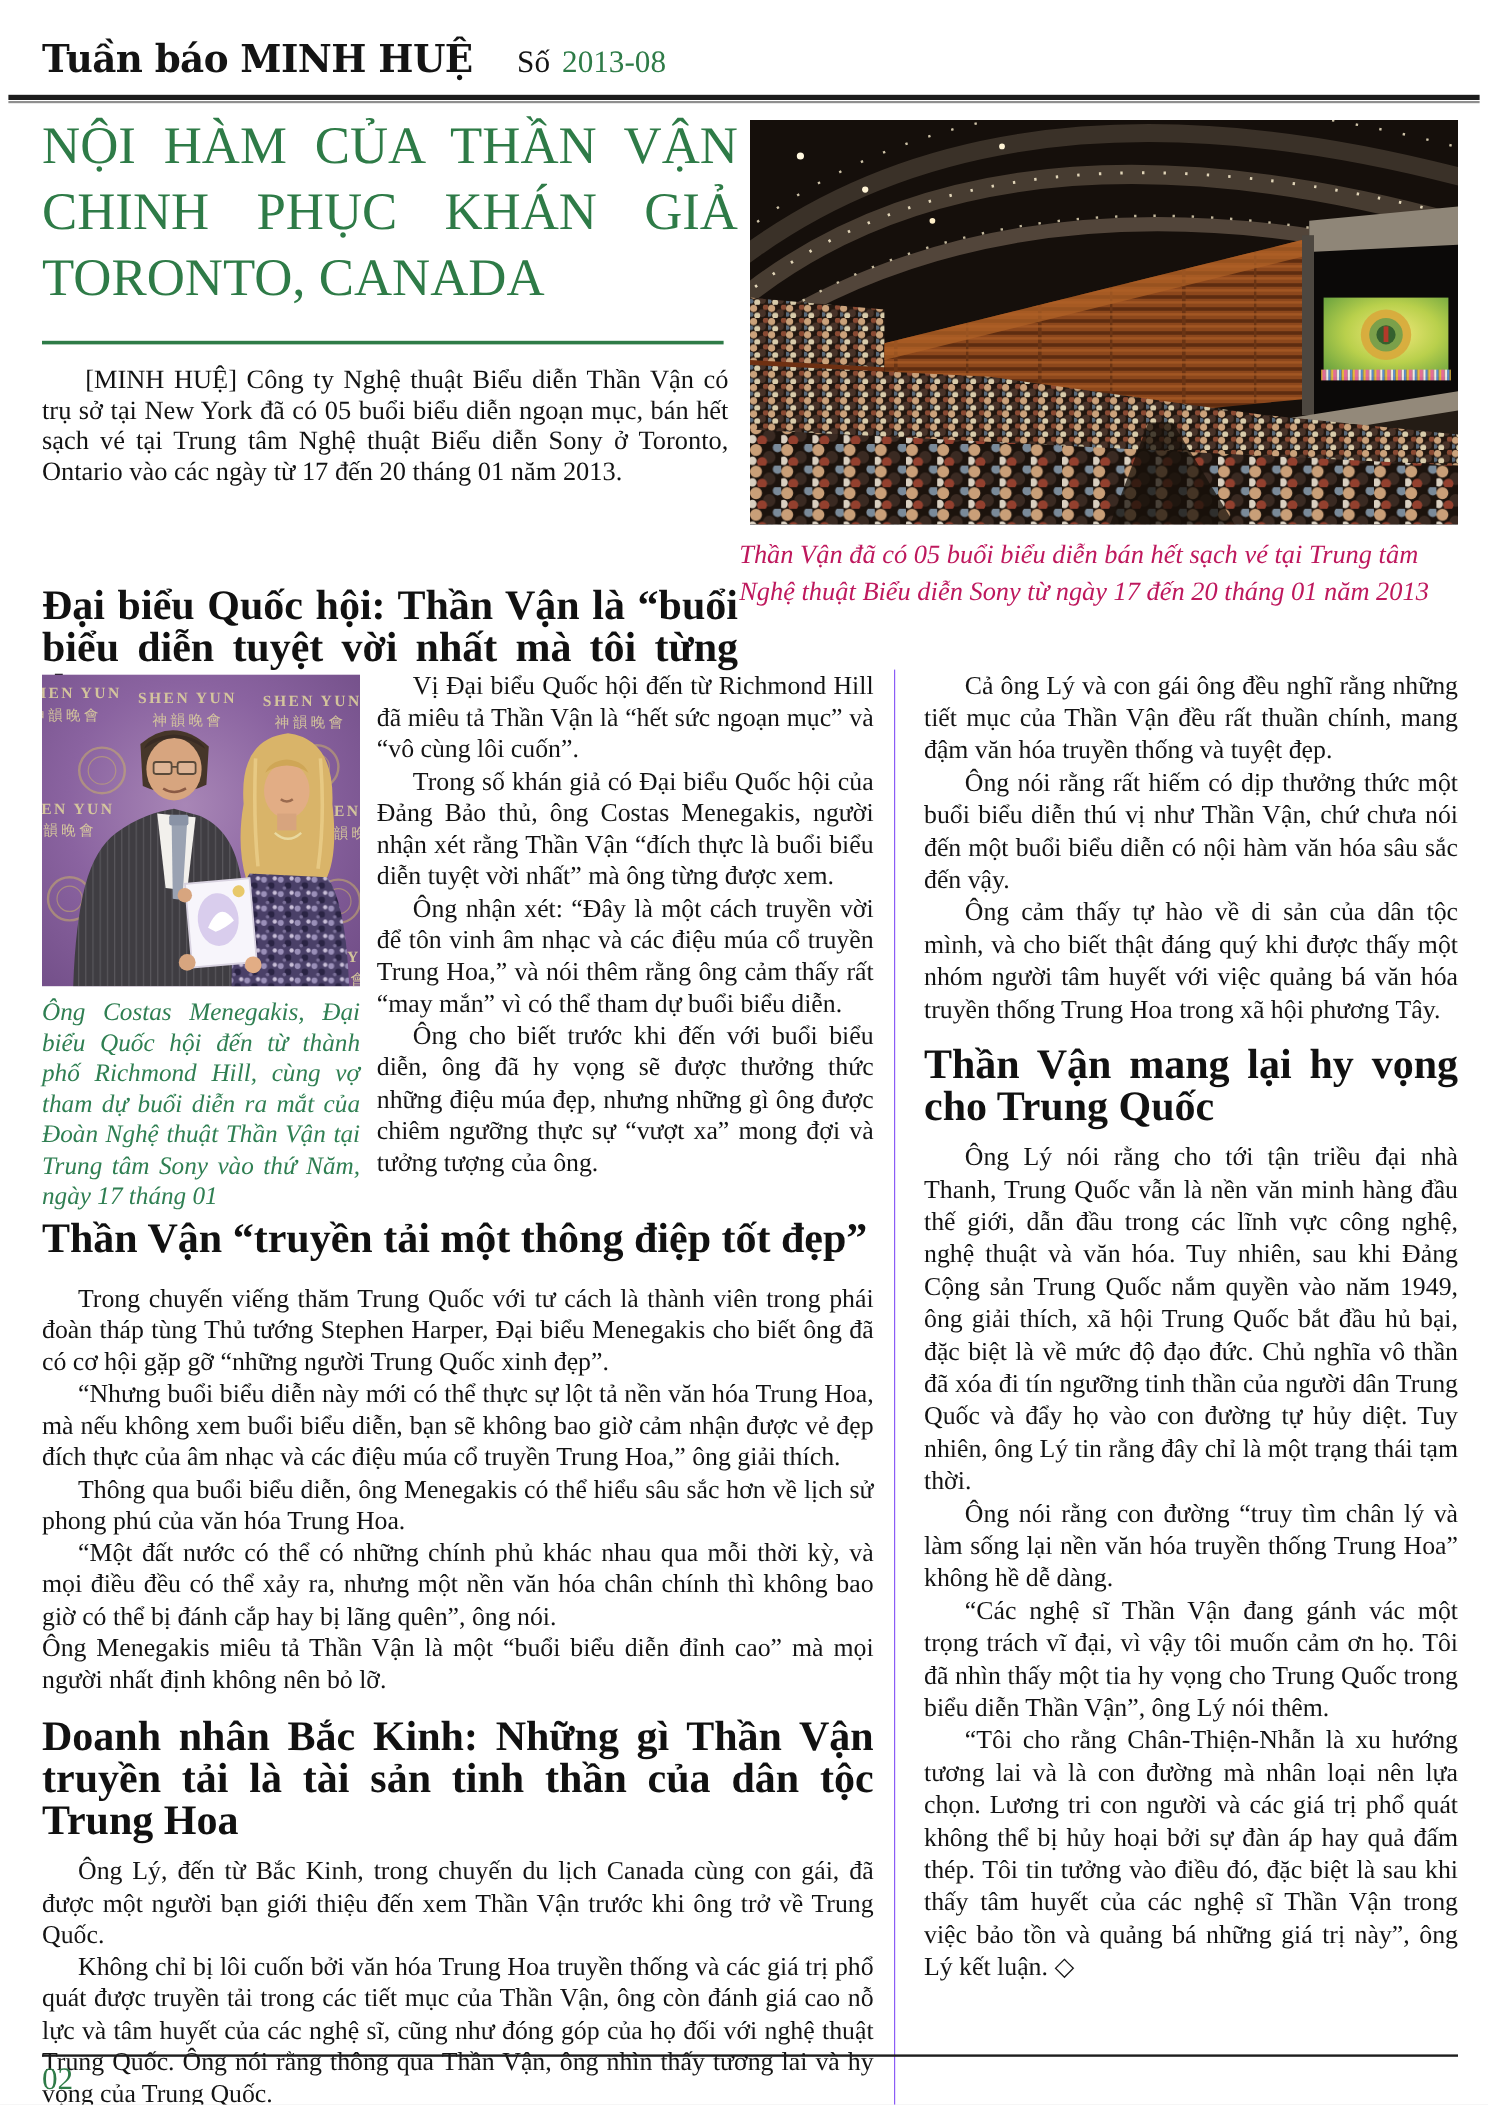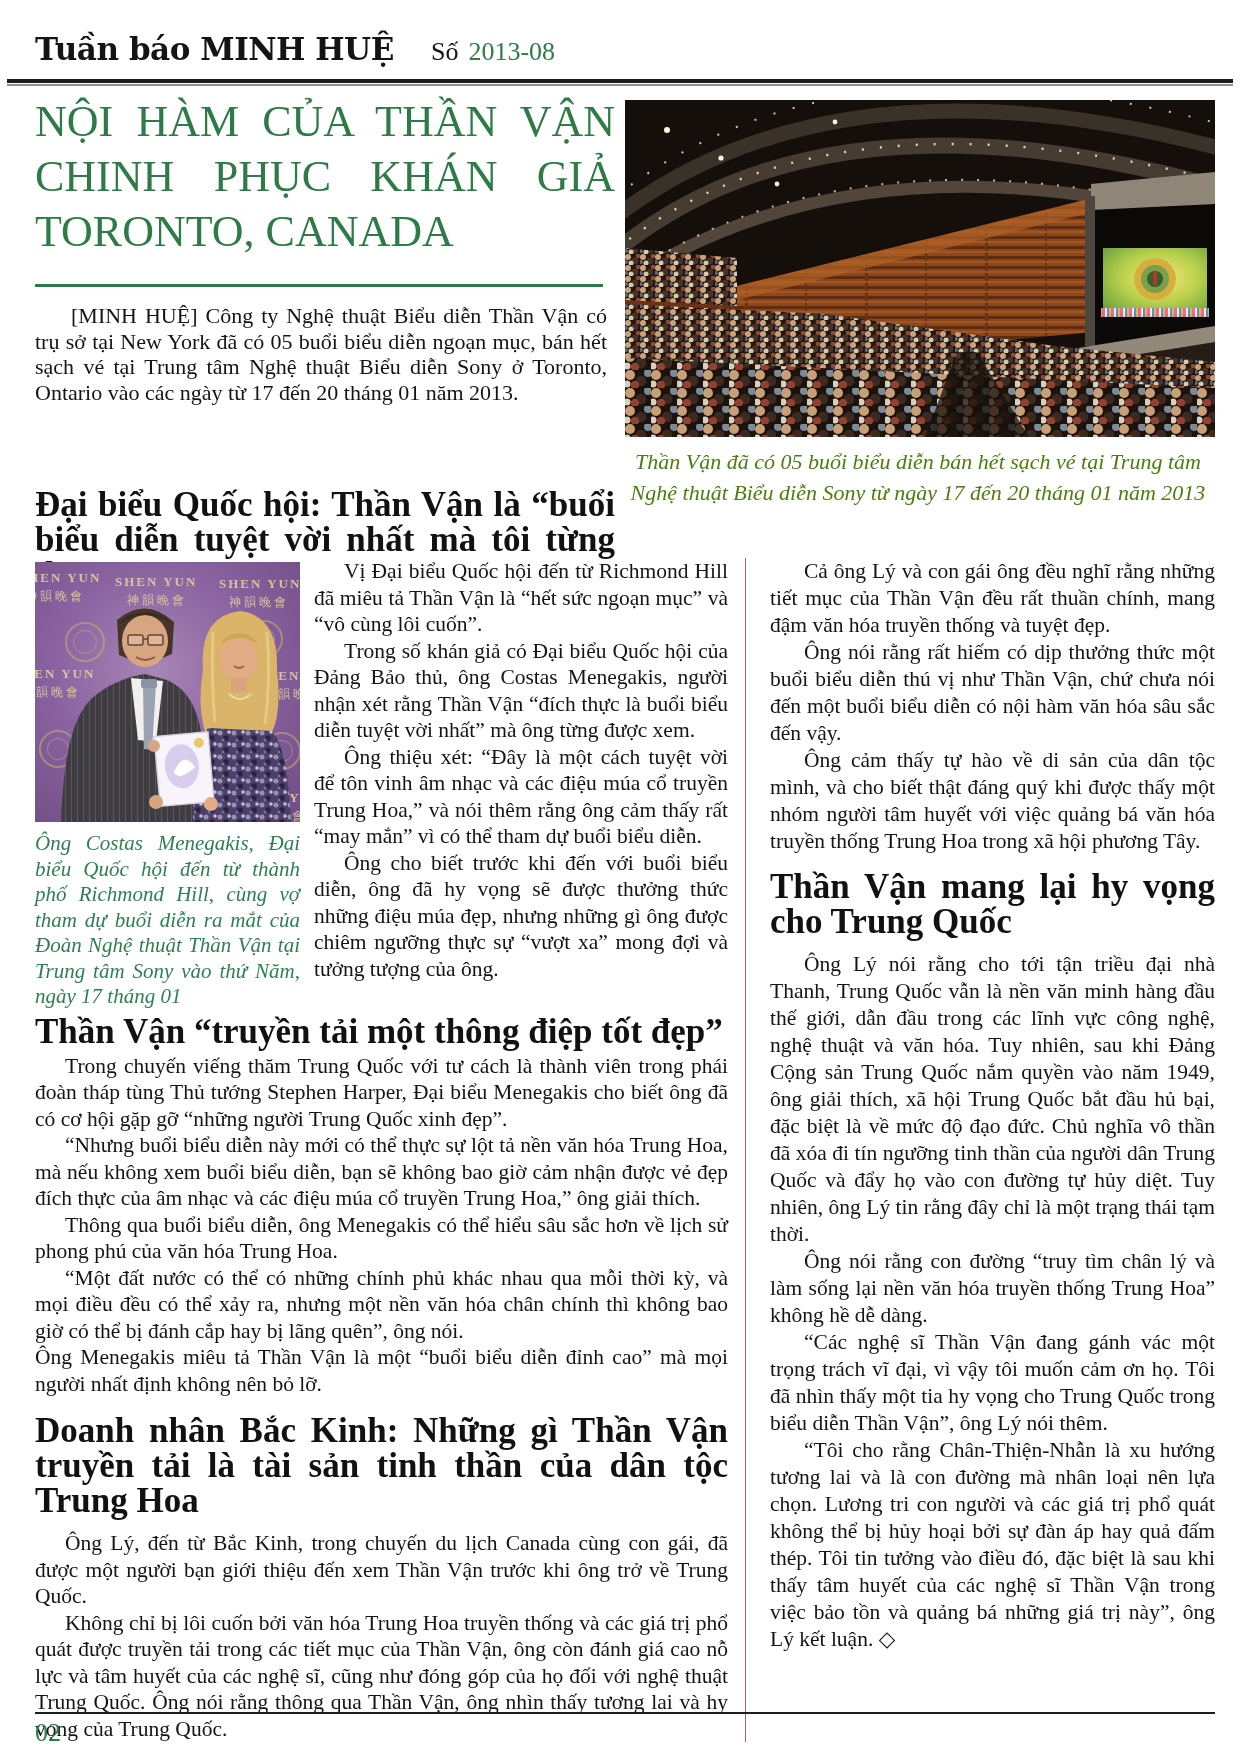--- a/index.html
+++ b/index.html
@@ -20,35 +20,35 @@
         font-size:44px;line-height:55px;font-weight:normal;color:#2e7b47;
         text-align:justify;}
   .headline-rule{position:absolute;top:284px;left:35px;width:568px;height:3px;background:#2e7b47;}
   .lead{position:absolute;top:303px;left:35px;width:572px;margin:0;
         font-size:22px;line-height:25.5px;text-align:justify;text-indent:36px;}
 
   
   .photo1{position:absolute;top:100px;left:625px;width:590px;height:337px;margin:0;overflow:hidden;background:#150f0b;}
   .photo1 svg{display:block;width:100%;height:100%;}
   .caption1{position:absolute;top:446px;left:616px;width:604px;
-        font-style:italic;font-size:22px;line-height:31px;color:#4d7c0f;text-align:center;}
+        font-style:italic;font-size:22px;line-height:31px;color:#be185d;text-align:left;}
 
   
   .h-sec{font-size:35px;line-height:35px;font-weight:bold;margin:0;text-align:justify;color:#111;}
   .h-first{position:absolute;top:487px;left:35px;width:580px;}
 
   
   .columns{position:absolute;top:558px;left:35px;width:1180px;display:flex;align-items:stretch;}
   .col-left{width:710px;box-sizing:border-box;padding-right:17px;}
   .col-right{flex:1;box-sizing:border-box;border-left:1px solid #8b5cf6;padding-left:24px;}
   .body{margin:0;font-size:21.5px;line-height:26.5px;text-align:justify;}
   .ind{text-indent:30px;}
   .col-right .body{line-height:27px;}
   .col-right .ind{text-indent:34px;}
-  .h-s2{margin:18px 0 4px;clear:left;}
+  .h-s2{margin:18px 0 20px;clear:left;}
   .h-s3{margin:16px 0 12px;}
   .h-right{margin:14px 0 12px;}
 
   
   .float-box{float:left;width:265px;margin:4px 14px 4px 0;}
   .photo2{position:relative;width:265px;height:260px;margin:0;overflow:hidden;}
   .photo2 .backdrop{position:absolute;inset:0;
         background:radial-gradient(ellipse at 45% 42%,#a886b6 0%,#8a63a0 48%,#6f4c85 100%);}
   .bdtxt{position:absolute;color:#dccf9d;font-weight:bold;white-space:nowrap;
         font-size:13px;letter-spacing:2px;opacity:.9;}
@@ -232,21 +232,21 @@
             <circle cx="121" cy="240" r="7" fill="#d7a57f"></circle>
             <circle cx="176" cy="242" r="7" fill="#e2ad85"></circle>
             <circle cx="119" cy="184" r="6" fill="#d7a57f"></circle>
           </svg>
         </figure>
         <div class="caption2">Ông Costas Menegakis, Đại biểu Quốc hội đến từ thành phố Richmond Hill, cùng vợ tham dự buổi diễn ra mắt của Đoàn Nghệ thuật Thần Vận tại Trung tâm Sony vào thứ Năm, ngày 17 tháng 01</div>
       </div>
 
       <p class="body ind">Vị Đại biểu Quốc hội đến từ Richmond Hill đã miêu tả Thần Vận là “hết sức ngoạn mục” và “vô cùng lôi cuốn”.</p>
       <p class="body ind">Trong số khán giả có Đại biểu Quốc hội của Đảng Bảo thủ, ông Costas Menegakis, người nhận xét rằng Thần Vận “đích thực là buổi biểu diễn tuyệt vời nhất” mà ông từng được xem.</p>
-      <p class="body ind">Ông thiệu xét: “Đây là một cách tuyệt vời để tôn vinh âm nhạc và các điệu múa cổ truyền Trung Hoa,” và nói thêm rằng ông cảm thấy rất “may mắn” vì có thể tham dự buổi biểu diễn.</p>
+      <p class="body ind">Ông nhận xét: “Đây là một cách truyền vời để tôn vinh âm nhạc và các điệu múa cổ truyền Trung Hoa,” và nói thêm rằng ông cảm thấy rất “may mắn” vì có thể tham dự buổi biểu diễn.</p>
       <p class="body ind">Ông cho biết trước khi đến với buổi biểu diễn, ông đã hy vọng sẽ được thưởng thức những điệu múa đẹp, nhưng những gì ông được chiêm ngưỡng thực sự “vượt xa” mong đợi và tưởng tượng của ông.</p>
 
       <h2 class="h-sec h-s2">Thần Vận “truyền tải một thông điệp tốt đẹp”</h2>
       <p class="body ind">Trong chuyến viếng thăm Trung Quốc với tư cách là thành viên trong phái đoàn tháp tùng Thủ tướng Stephen Harper, Đại biểu Menegakis cho biết ông đã có cơ hội gặp gỡ “những người Trung Quốc xinh đẹp”.</p>
       <p class="body ind">“Nhưng buổi biểu diễn này mới có thể thực sự lột tả nền văn hóa Trung Hoa, mà nếu không xem buổi biểu diễn, bạn sẽ không bao giờ cảm nhận được vẻ đẹp đích thực của âm nhạc và các điệu múa cổ truyền Trung Hoa,” ông giải thích.</p>
       <p class="body ind">Thông qua buổi biểu diễn, ông Menegakis có thể hiểu sâu sắc hơn về lịch sử phong phú của văn hóa Trung Hoa.</p>
       <p class="body ind">“Một đất nước có thể có những chính phủ khác nhau qua mỗi thời kỳ, và mọi điều đều có thể xảy ra, nhưng một nền văn hóa chân chính thì không bao giờ có thể bị đánh cắp hay bị lãng quên”, ông nói.</p>
       <p class="body">Ông Menegakis miêu tả Thần Vận là một “buổi biểu diễn đỉnh cao” mà mọi người nhất định không nên bỏ lỡ.</p>
 
       <h2 class="h-sec h-s3">Doanh nhân Bắc Kinh: Những gì Thần Vận truyền tải là tài sản tinh thần của dân tộc Trung Hoa</h2>

